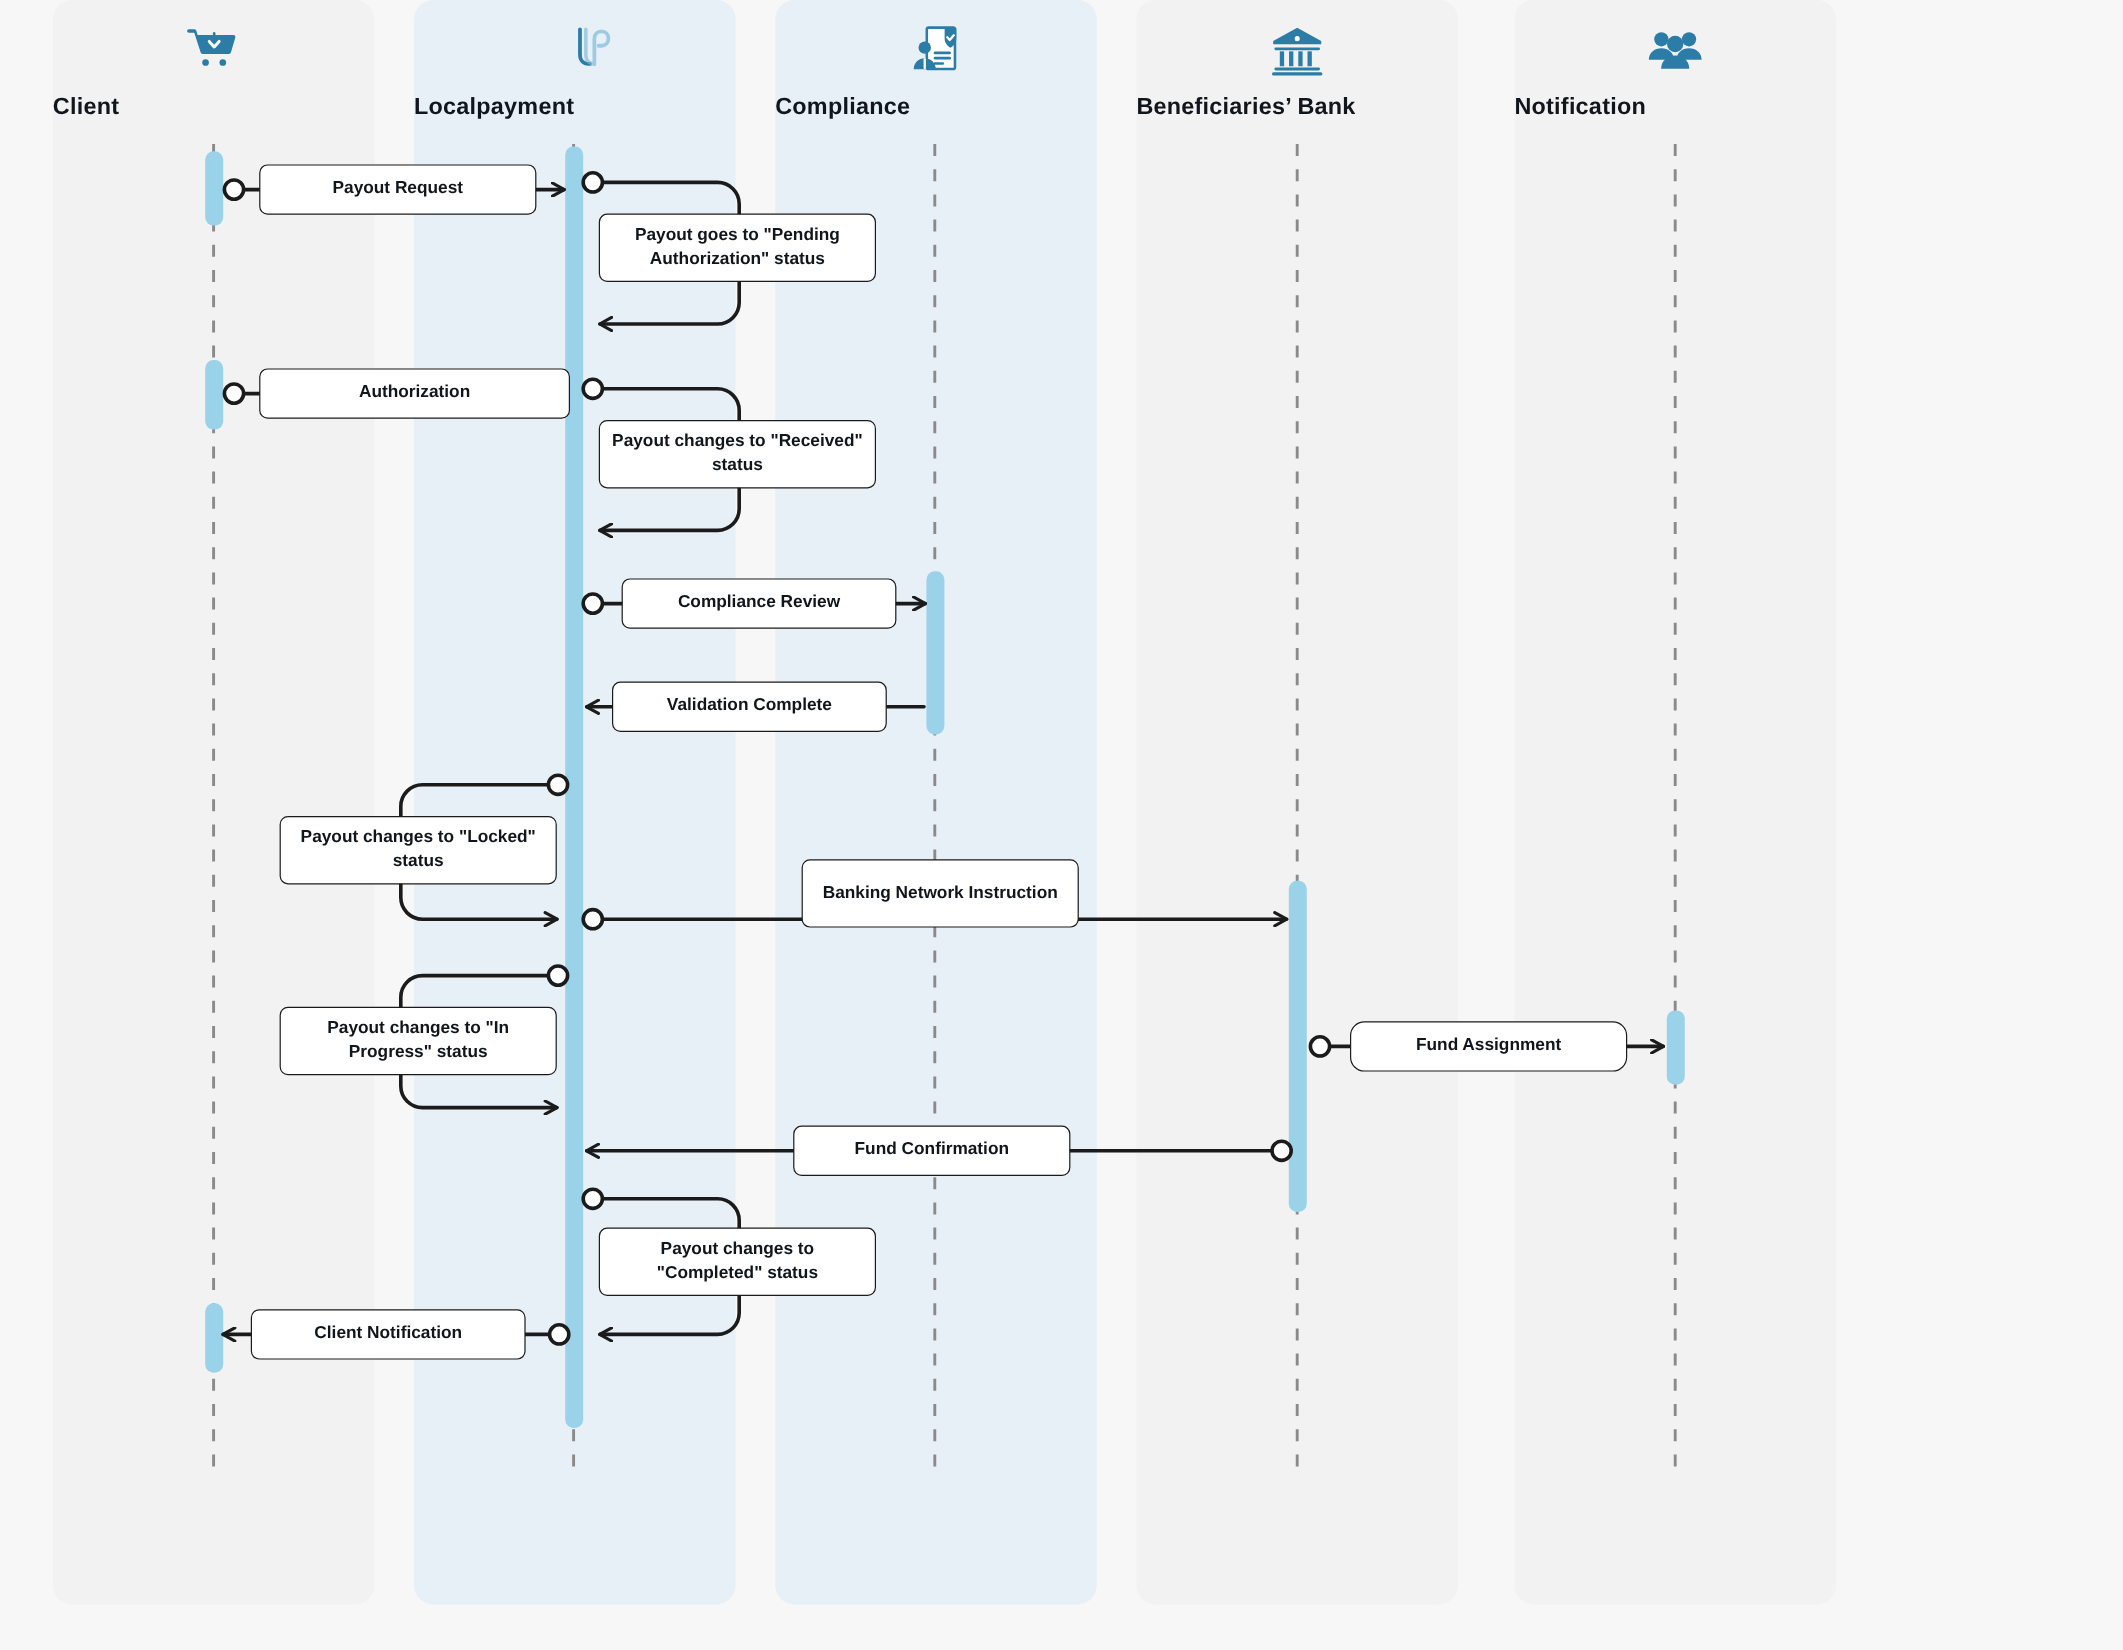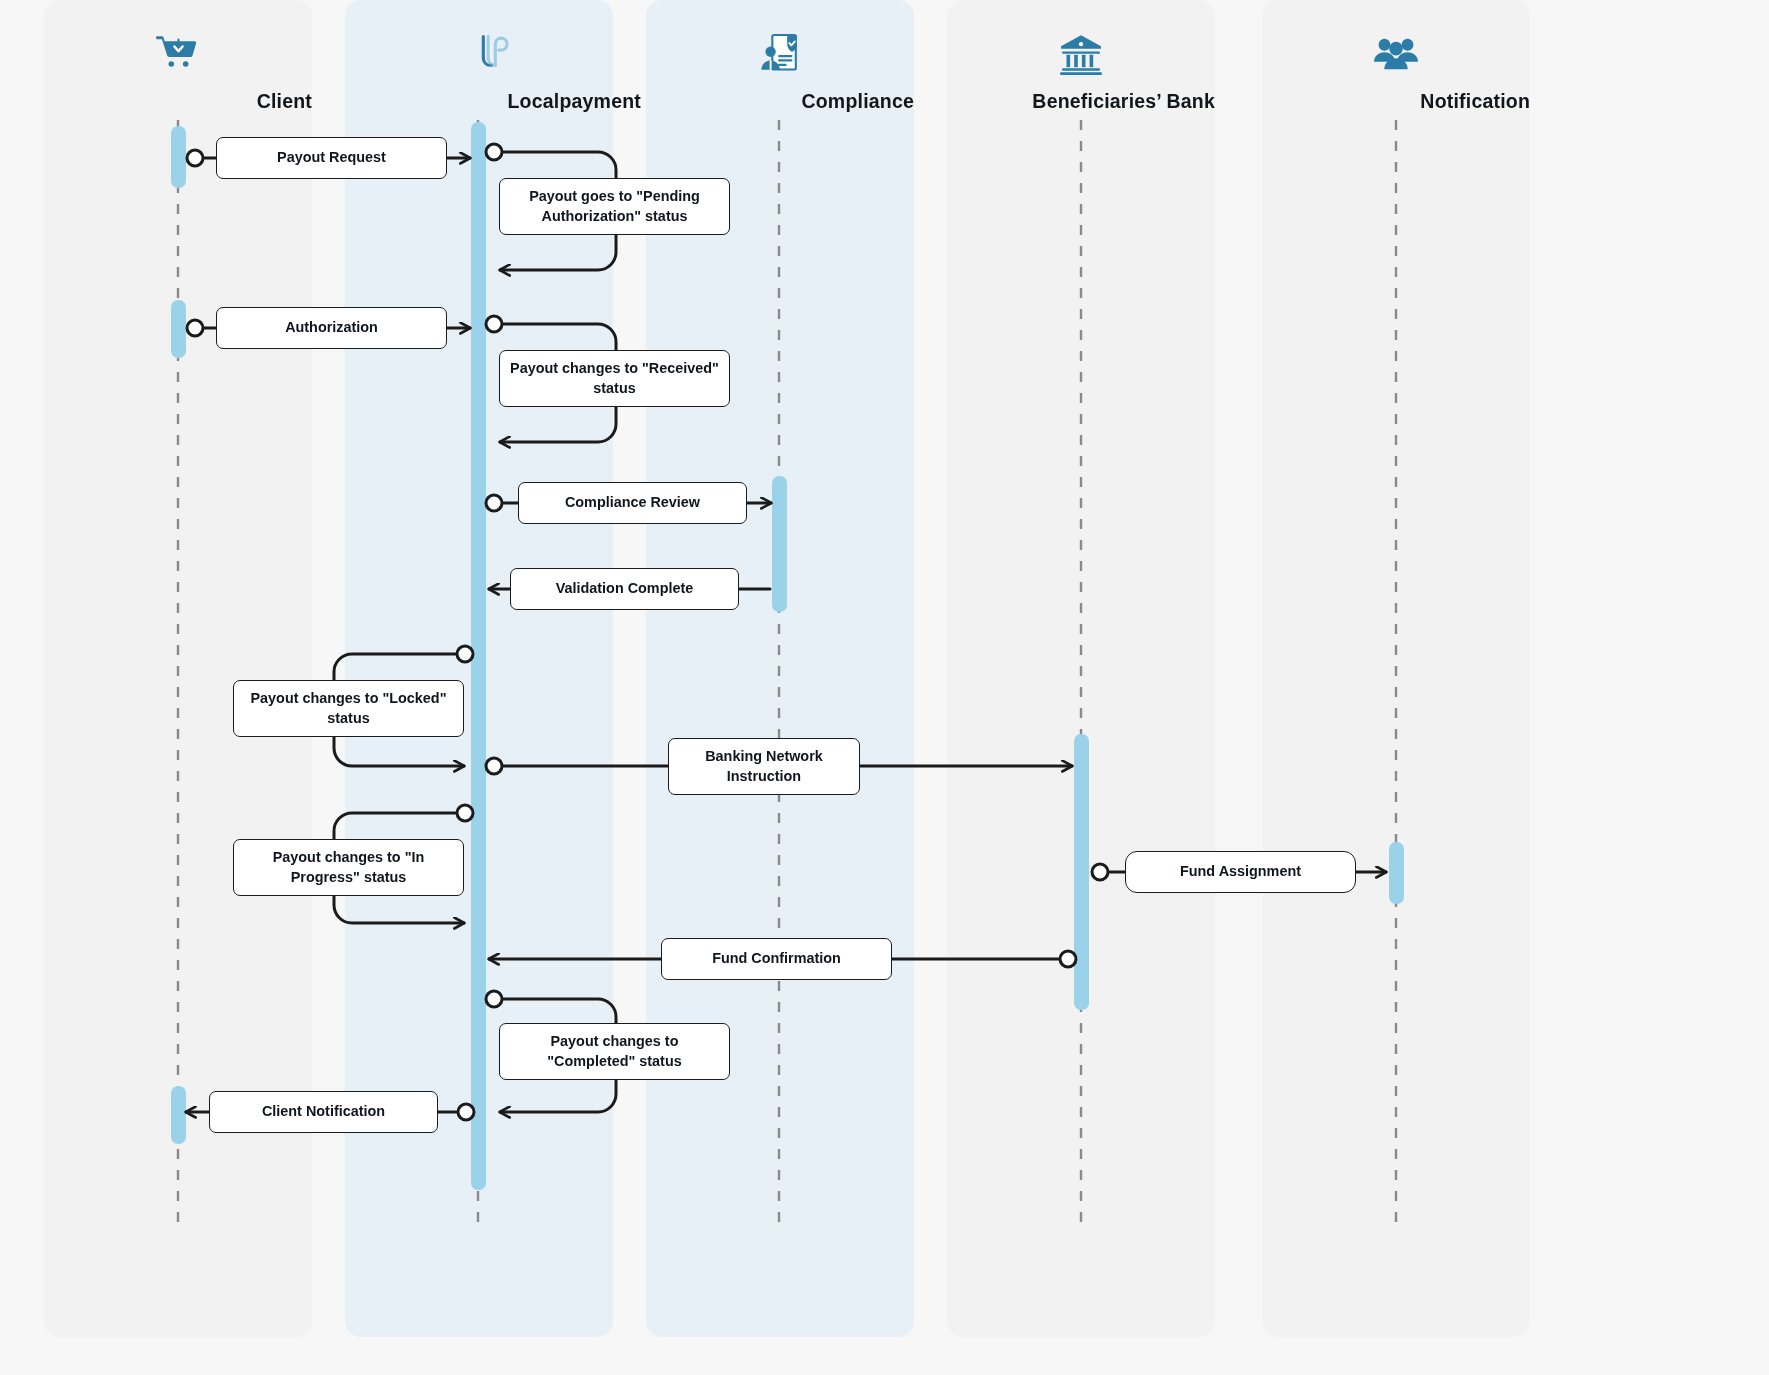--- a/index.html
+++ b/index.html
@@ -14,23 +14,22 @@
   
   .col{
     position:absolute;top:0;
     border-radius:16px;
   }
   .col.grey{background:#f2f2f2;}
   .col.blue{background:#e8f0f7;}
 
   .col-head{
     position:absolute;top:0;
-    text-align:right;
+    text-align:left;
     pointer-events:none;
-    margin-top:12px;
   }
   .col-icon{
     height:56px;display:flex;align-items:center;justify-content:center;
     margin-top:14px;
   }
   .col-title{
     font-size:19.5px;font-weight:bold;color:#11161c;
     letter-spacing:.2px;margin-top:8px;
   }
 
@@ -212,31 +211,31 @@
       <circle cx="1068" cy="959" r="8"></circle>
       <circle cx="494" cy="999" r="8"></circle>
       <circle cx="466" cy="1112" r="8"></circle>
     </g>
   </svg>
 
   <div class="msgbox" style="left:216px;top:137px;width:231px;height:42px;">Payout Request</div>
 
   <div class="msgbox" style="left:499px;top:178px;width:231px;height:57px;">Payout goes to "Pending Authorization" status</div>
 
-  <div class="msgbox" style="left:216px;top:307px;width:231px;height:42px;">Authorization</div>
+  <div class="msgbox" style="left:216px;top:307px;width:259px;height:42px;">Authorization</div>
 
   <div class="msgbox" style="left:499px;top:350px;width:231px;height:57px;">Payout changes to "Received" status</div>
 
   <div class="msgbox" style="left:518px;top:482px;width:229px;height:42px;text-align:center;">Compliance Review</div>
 
   <div class="msgbox" style="left:510px;top:568px;width:229px;height:42px;">Validation Complete</div>
 
   <div class="msgbox" style="left:233px;top:680px;width:231px;height:57px;">Payout changes to "Locked" status</div>
 
-  <div class="msgbox" style="left:668px;top:738px;width:192px;height:57px;">Banking Network Instruction</div>
+  <div class="msgbox" style="left:668px;top:716px;width:231px;height:57px;">Banking Network Instruction</div>
 
   <div class="msgbox" style="left:233px;top:839px;width:231px;height:57px;">Payout changes to "In Progress" status</div>
 
   <div class="msgbox" style="left:1125px;top:851px;width:231px;height:42px;border-radius:12px;">Fund Assignment</div>
 
   <div class="msgbox" style="left:661px;top:938px;width:231px;height:42px;">Fund Confirmation</div>
 
   <div class="msgbox" style="left:499px;top:1023px;width:231px;height:57px;">Payout changes to "Completed" status</div>
 
   <div class="msgbox" style="left:209px;top:1091px;width:229px;height:42px;">Client Notification</div>

